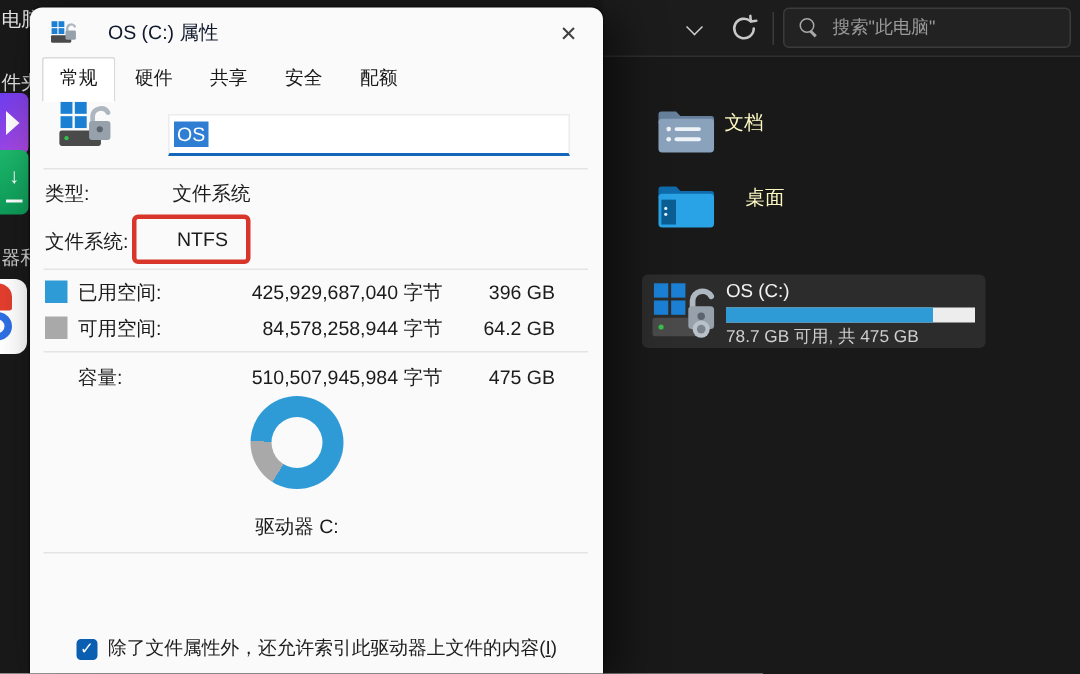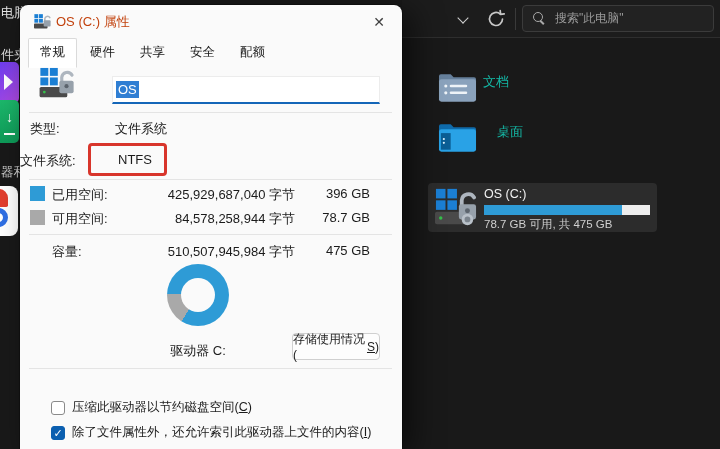--- a/index.html
+++ b/index.html
@@ -18,21 +18,21 @@
              background:#222; border:1px solid #3b3b3b; border-radius:4px;
              display:flex; align-items:center; padding-left:10px; gap:9px; }
   .mag { position:relative; width:13px; height:13px; flex:0 0 13px; }
   .mag::before { content:""; position:absolute; left:0; top:0; width:8px; height:8px;
              border:1.5px solid #a9a9a9; border-radius:50%; }
   .mag::after { content:""; position:absolute; left:8px; top:8px; width:5px; height:1.5px;
              background:#a9a9a9; transform:rotate(45deg); transform-origin:0 0; }
   .search-ph { font-size:12px; color:#9b9b9b; white-space:nowrap; overflow:hidden; }
 
   .fx-content { position:absolute; left:402px; top:39px; width:318px; height:410px; background:#191919; }
-  .fx-item-label { position:absolute; font-size:13px; color:#14b8a6; }
+  .fx-item-label { position:absolute; font-size:13px; color:#fef9c3; }
   .fx-icon { position:absolute; width:39px; height:32px; }
   .drive-tile { position:absolute; left:26px; top:144px; width:229px; height:49px;
              background:#2c2c2c; border-radius:4px; }
   .tile-name { position:absolute; left:56px; top:4px; font-size:12.5px; color:#f2f2f2; }
   .tile-bar { position:absolute; left:56px; top:22px; width:166px; height:10px; background:#ededed; }
   .tile-fill { height:100%; background:#2e9bd6; }
   .tile-info { position:absolute; left:56px; top:34px; font-size:11.5px; color:#cfcfcf; }
 
   
   .edge-text { position:absolute; left:1px; white-space:nowrap; }
@@ -50,36 +50,36 @@
              background:#e23e2e; border-radius:50% 50% 10% 50%; }
   .frag-logo .blue { position:absolute; left:9px; top:22px; width:19px; height:19px;
              border:5px solid #2f6fe4; border-radius:50%; }
 
   
   .dialog { position:absolute; left:20px; top:5px; width:382px; height:444px;
              background:#fafafa; border-radius:8px 8px 0 0;
              box-shadow:0 0 0 1px rgba(0,0,0,.28), 10px 6px 30px rgba(0,0,0,.55); }
   .dlg-titlebar { position:absolute; left:0; top:0; width:100%; height:33px;
              display:flex; align-items:center; padding-left:13px; }
-  .dlg-title { font-size:13px; color:#c2410c; margin-left:4px; }
+  .dlg-title { font-size:13px; color:#0f172a; margin-left:20px; }
   .dlg-close { position:absolute; right:13px; top:7px; width:20px; height:20px;
              font-size:14px; color:#404040; text-align:center; line-height:20px; cursor:default; }
   .tabs { position:absolute; left:8px; top:33px; display:flex; }
   .tab { font-size:12.5px; color:#191919; padding:5px 11px 6px; border:1px solid transparent; margin-right:1px; }
   .tab.selected { background:#fff; border-color:#dadada; border-bottom-color:#fff; border-radius:2px 2px 0 0; }
 
   .drv-icon-lg { position:absolute; left:18px; top:60px; width:38px; height:36px; }
   .name-field { position:absolute; left:92px; top:71px; width:268px; height:28px;
              background:#fff; border:1px solid #ececec; border-bottom:2px solid #1466b8;
              display:flex; align-items:center; padding-left:3px; }
   .name-sel { background:#2f7ed3; color:#fff; font-size:13px; padding:1px 2px; }
 
   .hdiv { position:absolute; left:9px; width:363px; height:1px; background:#e4e4e4; }
   .row-label { position:absolute; font-size:13px; color:#1b1b1b; }
-  .space-row { position:absolute; left:10px; width:340px; height:17px; display:flex; font-size:13px; color:#1b1b1b; }
+  .space-row { position:absolute; left:10px; width:340px; height:17px; display:flex; align-items:center; font-size:13px; color:#1b1b1b; }
   .swatch { width:15px; height:15px; flex:0 0 15px; margin-right:7px; }
   .swatch.none { background:transparent !important; }
   .sp-label { width:70px; }
   .sp-bytes { flex:1; text-align:right; margin-right:13px; }
   .sp-gb { width:52px; text-align:right;margin-left:10px; }
 
   .red-box { position:absolute; left:68px; top:138px; width:79px; height:33px;
              border:3px solid #d8352b; border-radius:4px; }
 
   .donut { position:absolute; left:147px; top:259px; width:62px; height:62px; border-radius:50%;
@@ -204,64 +204,55 @@
   </svg>
   <div class="name-field">
     <span class="name-sel">OS</span>
   </div>
 
   <div class="hdiv" style="top:107px;"></div>
 
   <span class="row-label" style="left:10px; top:115px;">类型:</span>
   <span class="row-label" style="left:95px; top:115px;">文件系统</span>
 
-  <span class="row-label" style="left:0; top:147px;">文件系统:</span>
+  <span class="row-label" style="left:10px; top:147px;">文件系统:</span>
   <span class="row-label" style="left:98px; top:147px;">NTFS</span>
   <div class="red-box" style="border-color: rgb(216, 53, 43);"></div>
 
   <div class="hdiv" style="top:174px;"></div>
 
   <div class="space-row" style="top:181px;">
     <span class="swatch" style="background:#2e9bd6;"></span>
     <span class="sp-label">已用空间:</span>
     <span class="sp-bytes">425,929,687,040 字节</span>
     <span class="sp-gb">396 GB</span>
   </div>
   <div class="space-row" style="top:205px;">
     <span class="swatch" style="background:#a9a9a9;"></span>
     <span class="sp-label">可用空间:</span>
     <span class="sp-bytes">84,578,258,944 字节</span>
-    <span class="sp-gb">78.7 GB</span>
+    <span class="sp-gb">64.2 GB</span>
   </div>
 
   <div class="hdiv" style="top:229px;"></div>
 
   <div class="space-row" style="top:238px;">
     <span class="swatch none"></span>
     <span class="sp-label">容量:</span>
     <span class="sp-bytes">510,507,945,984 字节</span>
     <span class="sp-gb">475 GB</span>
   </div>
 
   <div class="donut" style="background: conic-gradient(rgb(46, 155, 214) 0deg, rgb(46, 155, 214) 212deg, rgb(169, 169, 169) 212deg, rgb(169, 169, 169) 271.76deg, rgb(46, 155, 214) 271.76deg, rgb(46, 155, 214) 360deg);">
     <div class="donut-hole"></div>
   </div>
   <div class="donut-caption">驱动器 C:</div>
 
-  <div class="storage-btn">
-    <span>存储使用情况(</span>
-      <span class="accel">S</span>
-      <span>)</span>
-  </div>
 
   <div class="hdiv" style="top:363px;"></div>
 
-  <div class="cb-row" style="top:394px;">
-    <span class="checkbox"></span>
-    <span><span>压缩此驱动器以节约磁盘空间(</span><span class="accel">C</span><span>)</span></span>
-  </div>
   <div class="cb-row" style="top:419px;">
     <span class="checkbox checked">
         <span class="glyph">✓</span>
       </span>
     <span><span>除了文件属性外，还允许索引此驱动器上文件的内容(</span><span class="accel">I</span><span>)</span></span>
   </div>
 </div>
 
 </body></html>

